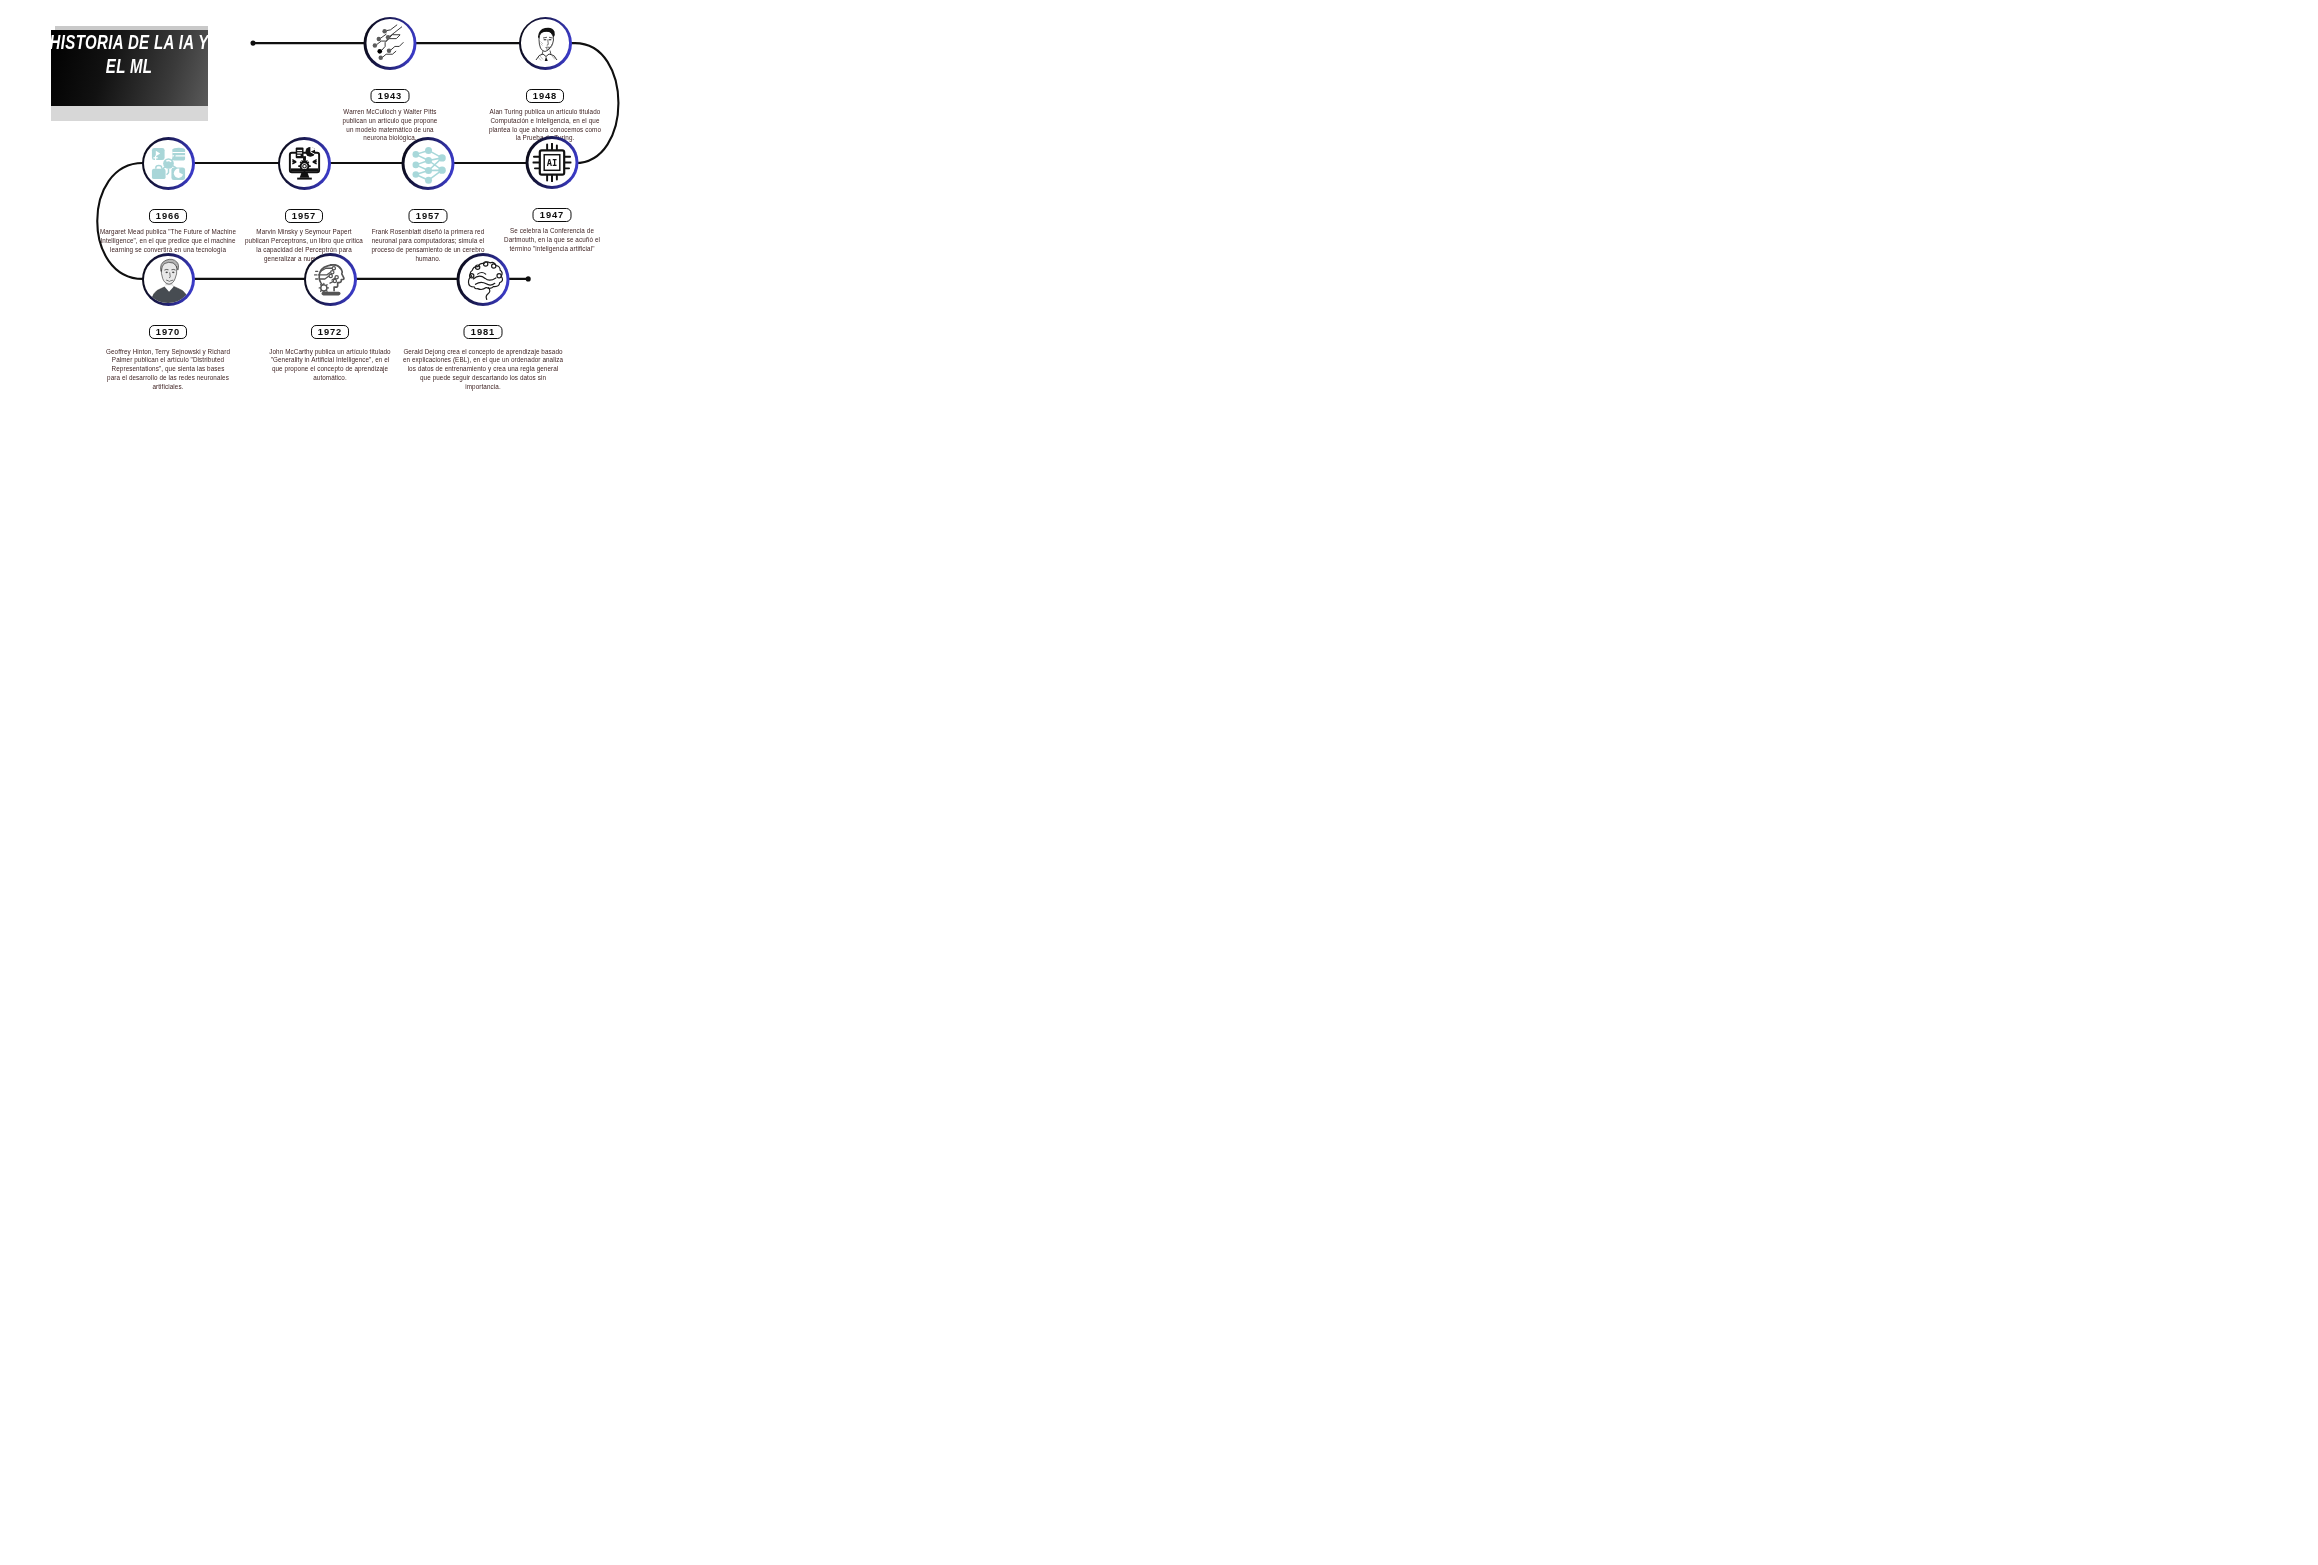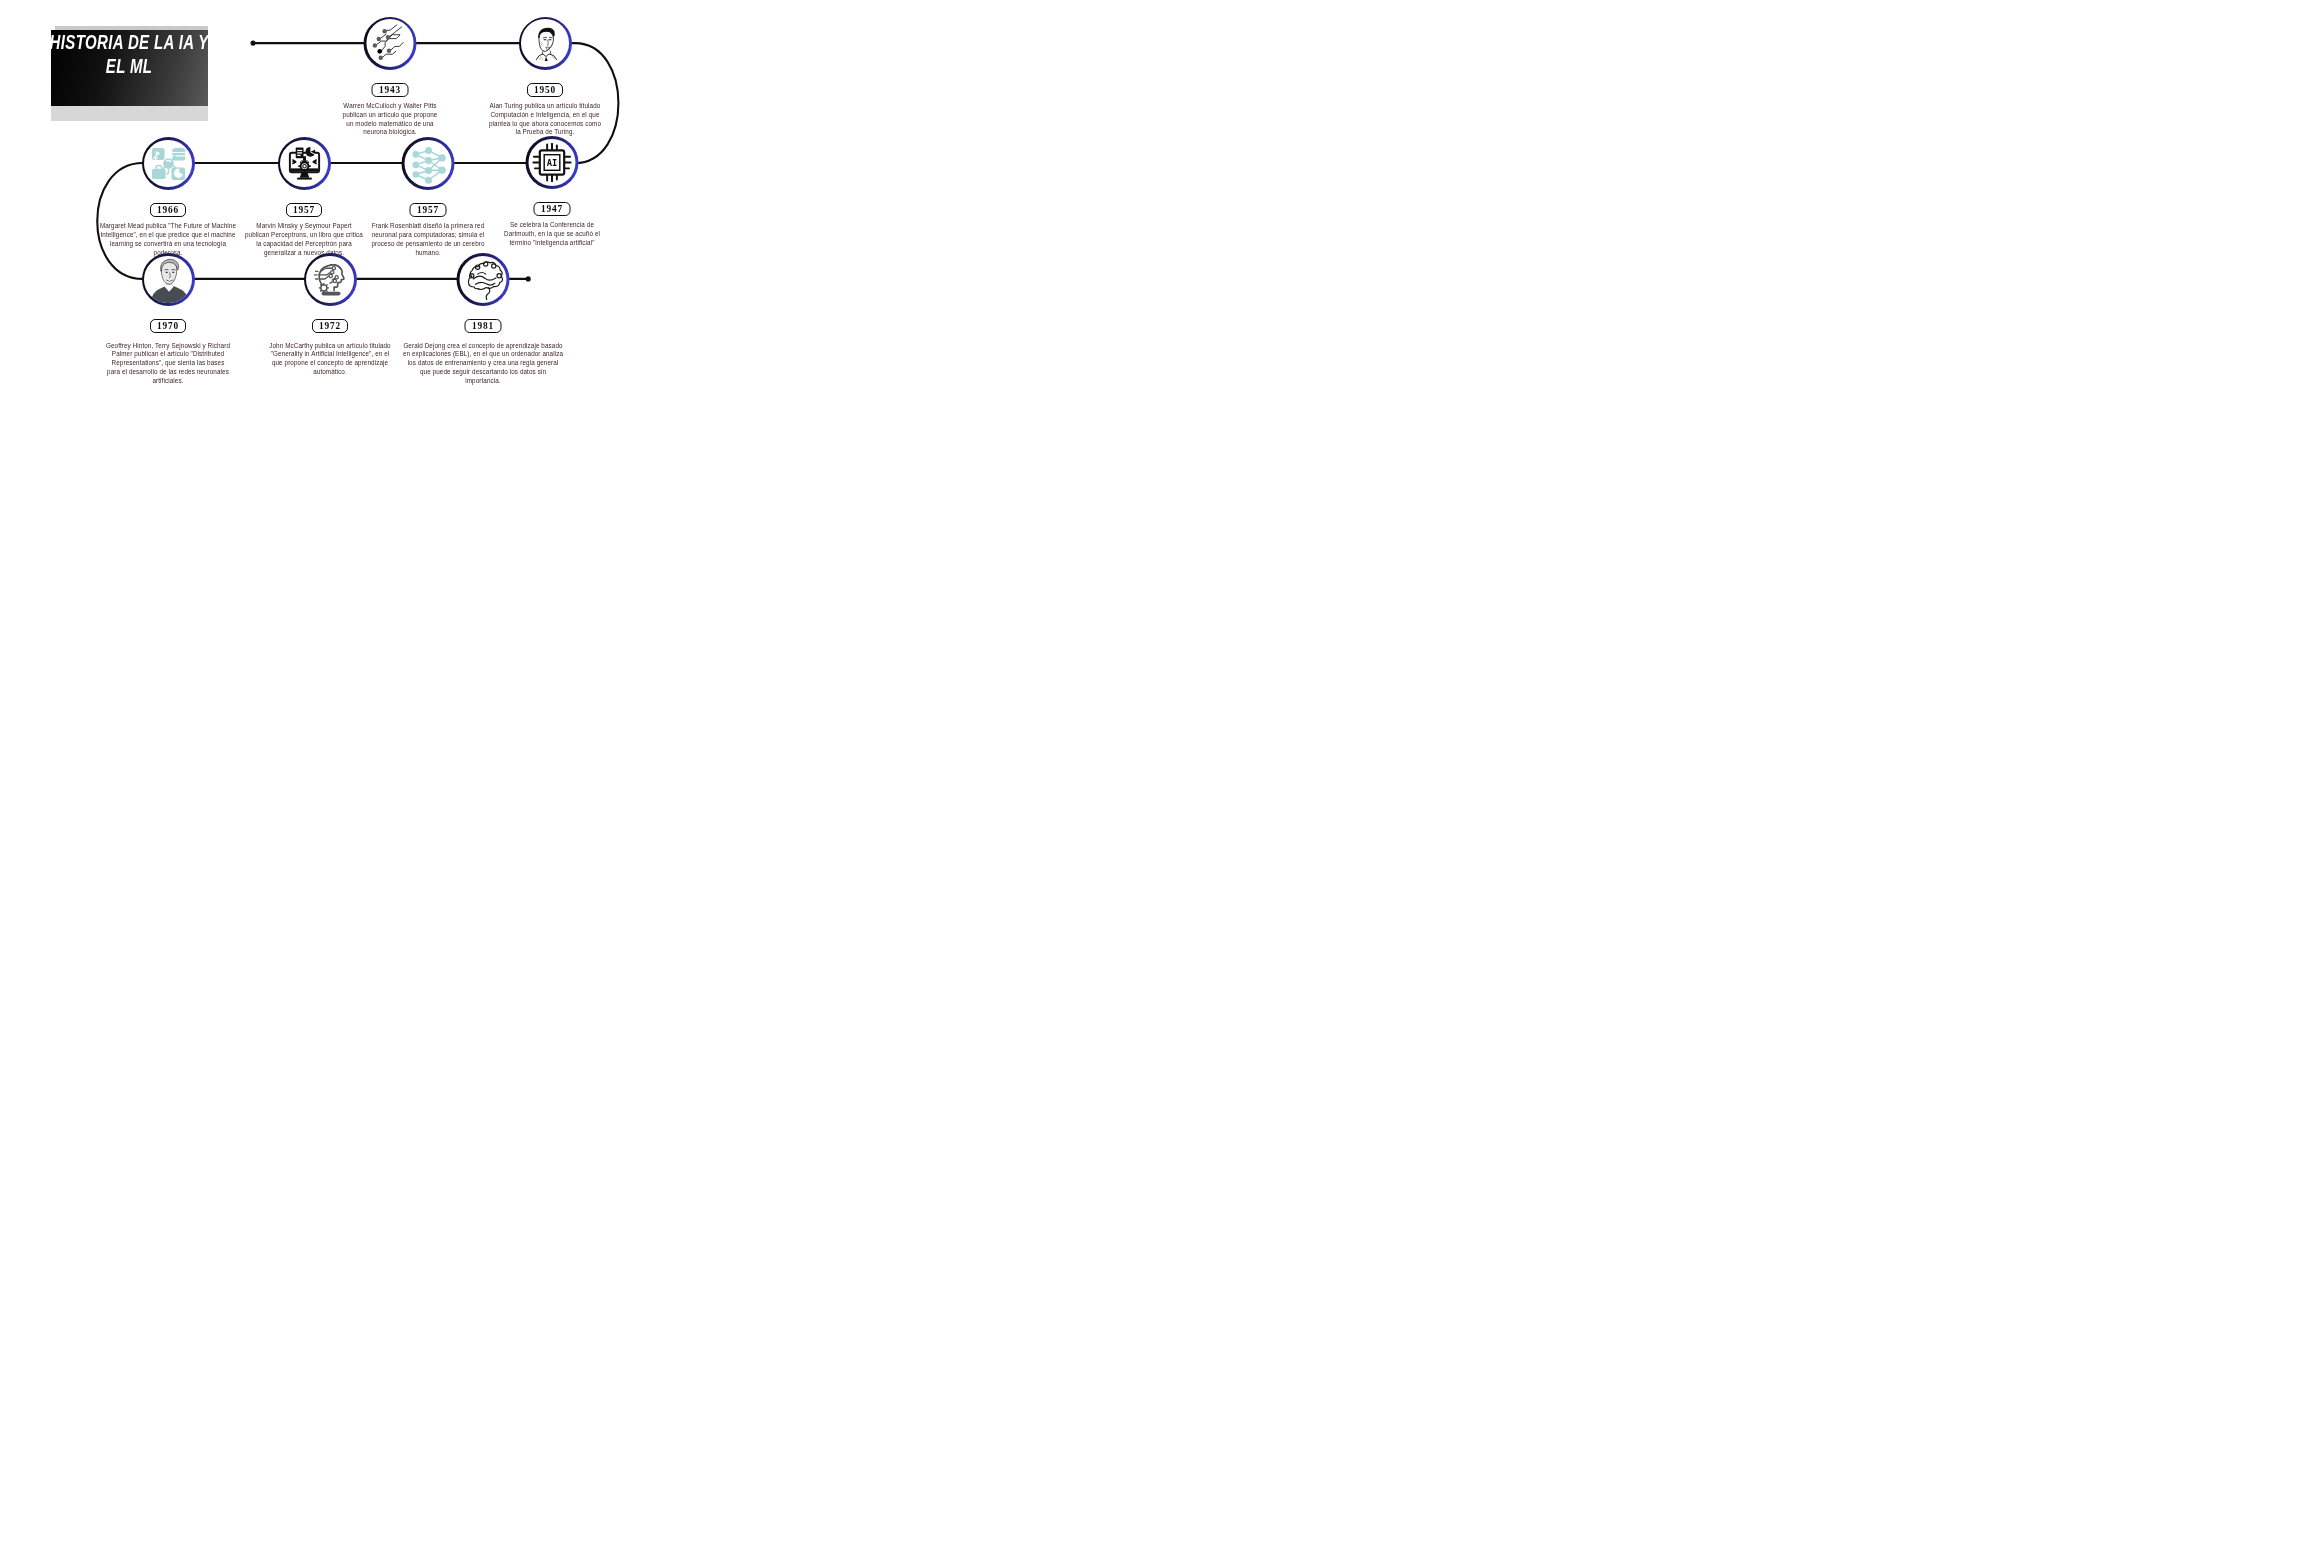--- a/index.html
+++ b/index.html
@@ -33,23 +33,23 @@
   .circle {
     width:53px; height:53px; border-radius:50%; margin:0 auto;
     background:linear-gradient(100deg,#0b0b16 5%,#1c1c5a 45%,#3d3dd0 95%);
     padding:2.8px; box-sizing:border-box;
   }
   .circle-inner {
     width:100%; height:100%; border-radius:50%; background:#ffffff;
     display:flex; align-items:center; justify-content:center; overflow:hidden;
   }
   .badge {
-    display:inline-block; margin-top:13px; padding:0.9px 6px 1.4px 6px;
+    display:inline-block; margin-top:19px; padding:0.9px 6px 1.4px 6px;
     border:1.2px solid #0c0c0c; border-radius:5.1px; background:#ffffff;
-    font-family:Liberation Serif, serif; font-weight:700;
+    font-family:Liberation Sans, sans-serif; font-weight:700;
     font-size:9.3px; letter-spacing:0.9px; color:#0c0c0c;
   }
   .desc {
     margin:5.1px auto 0 auto; color:#3a1d1d; font-size:6.3px;
     line-height:8.8px; letter-spacing:0.1px; font-weight:400;
   }
   .row3 .desc { margin-top:8.3px; }
   svg text { font-family:"DejaVu Sans Mono", monospace; }
 </style>
 </head>
@@ -116,21 +116,21 @@
         </g>
         <path d="M36,56 L34,63 M50,55 L52,63" stroke="#111" stroke-width="1.4" fill="none"></path>
         <path d="M22,74 Q28,62 36,62 L42,67 L48,62 Q58,62 64,74" fill="none" stroke="#111" stroke-width="1.7"></path>
         <path d="M42,67 L39.5,76 L45.5,76 Z" fill="#111"></path>
         <g stroke="#111" stroke-width="0.8" opacity="0.7">
           <path d="M26,68 L32,75 M29,65 L36,73 M54,66 L60,73 M57,64 L62,70"></path>
         </g>
       </svg>
     </div>
       </div>
-    <div class="badge">1950</div>
+    <div class="badge">1948</div>
     <div class="desc" style="width:116px;">Alan Turing publica un artículo titulado Computación e Inteligencia, en el que plantea lo que ahora conocemos como la Prueba de Turing.</div>
   </div>
 
   <div class="node row2" style="left:168px; top:137px;">
     <div class="circle">
         <div class="circle-inner">
       <svg width="39" height="39" viewBox="0 0 80 80">
         <g fill="#a9d6d8">
           <rect x="6" y="8" width="26" height="25" rx="5"></rect>
           <rect x="48" y="10" width="26" height="24" rx="3"></rect>

